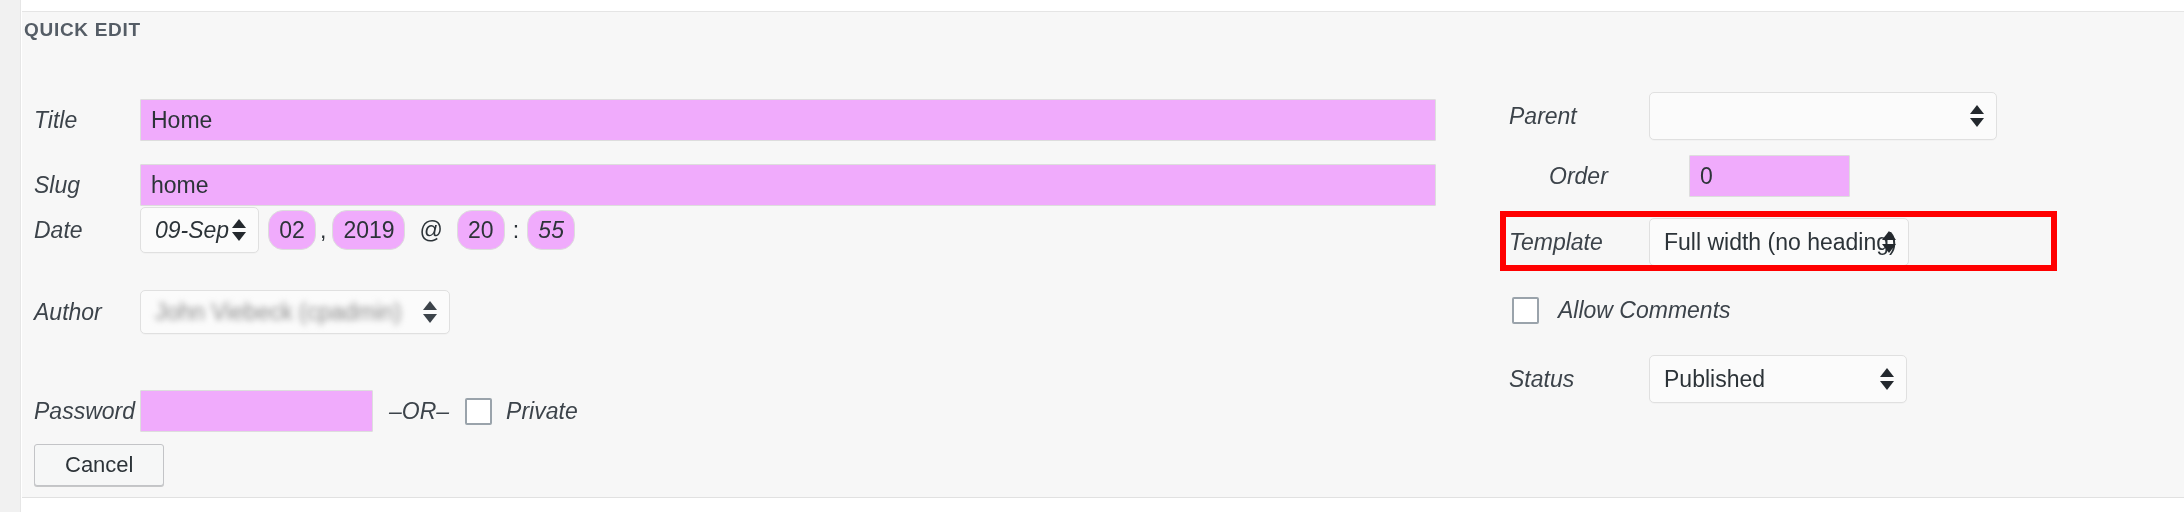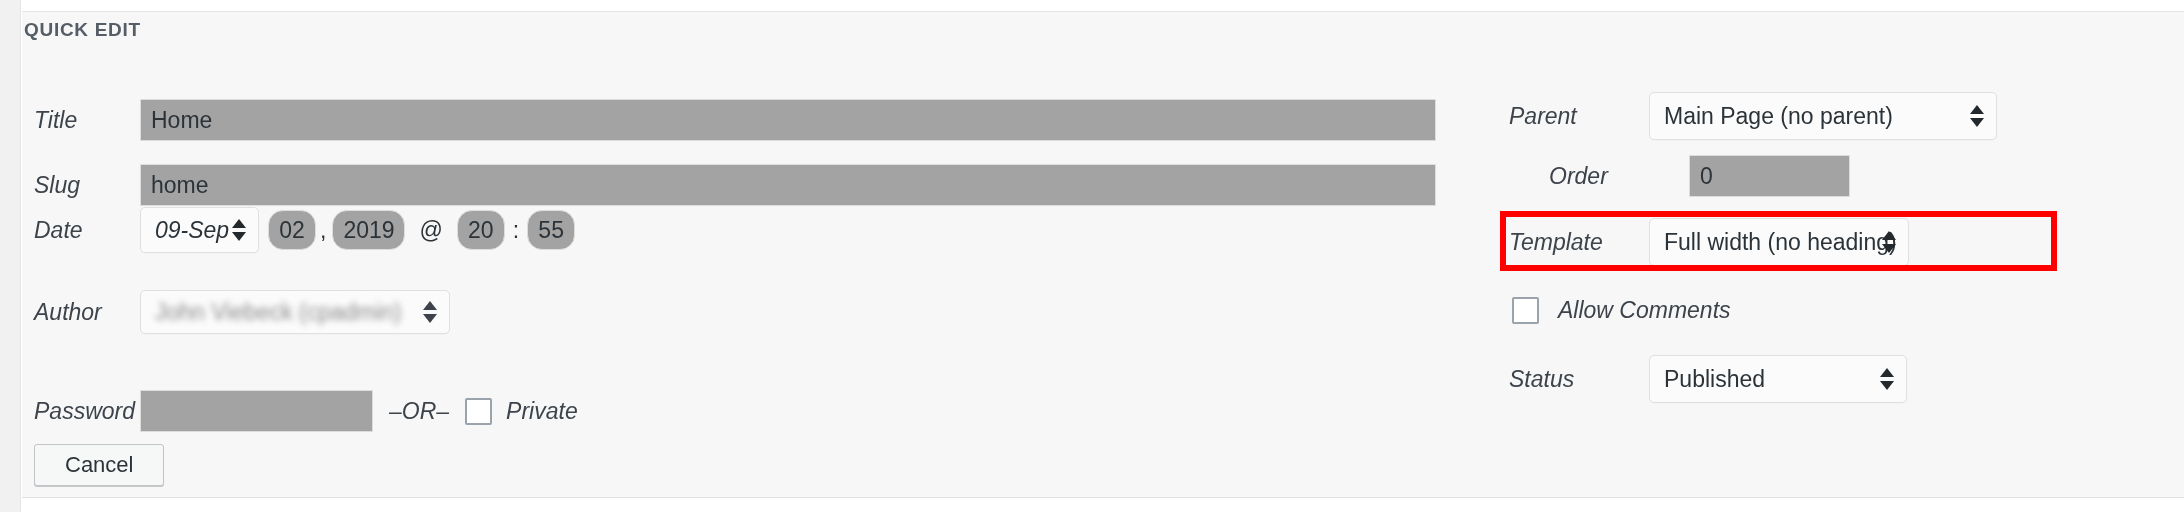--- a/index.html
+++ b/index.html
@@ -84,21 +84,21 @@
   .lbl {
     font-style: italic;
     font-size: 23px;
     color: #3c434a;
     white-space: nowrap;
   }
 
   
   .txt {
     box-sizing: border-box;
-    background: #a3a3a3;
+    background: #f0abfc;
     border: 1px solid #dddddd;
     border-radius: 1px;
     font-family: "Liberation Sans", sans-serif;
     font-size: 23px;
     color: #2c3338;
     padding: 0 10px;
     outline: none;
   }
   .txt.small { text-align: left; border-radius: 15px; }
 
@@ -231,21 +231,21 @@
     <span class="sep" style="margin:0 6px 0 4px;">,</span>
 
     <input class="txt small" type="text" style="width: 73px; height: 40px; text-align: center;" value="2019">
 
     <span class="sep" style="margin:0 14px;">@</span>
 
     <input class="txt small" type="text" style="width: 48px; height: 40px; text-align: center;" value="20">
 
     <span class="sep" style="margin:0 8px;">:</span>
 
-    <input class="txt small" type="text" style="width: 48px; height: 40px; text-align: center;" value="55">
+    <input class="txt small" type="text" style="width: 48px; height: 40px; text-align: center; font-style: italic;" value="55">
   </div>
 
   <div class="row" style="left:34px; top:290px;">
     <span class="lbl" style="width:106px;">Author</span>
     <div class="sel blurred" style="width:310px; height:44px;">
       <span class="sel-val">John Viebeck (cpadmin)</span>
       <span class="spin">
         <i class="up"></i>
           <i class="down"></i>
       </span>
@@ -258,21 +258,20 @@
     <span class="lbl" style="margin-left:16px;">–OR–</span>
     <span class="cbx" style="margin-left:16px;"></span>
     <span class="lbl" style="margin-left:14px;">Private</span>
   </div>
 
   <button class="cancel-btn">Cancel</button>
 
   <div class="row" style="left:1509px; top:92px;">
     <span class="lbl" style="width:140px;">Parent</span>
     <div class="sel" style="width:348px; height:48px;">
-      <span class="sel-val">Main Page (no parent)</span>
       <span class="spin">
         <i class="up"></i>
           <i class="down"></i>
       </span>
     </div>
   </div>
 
   <div class="row" style="left:1509px; top:155px;margin-left:40px;">
     <span class="lbl" style="width:140px;">Order</span>
     <input class="txt" type="text" style="width: 161px; height: 42px;" value="0">

